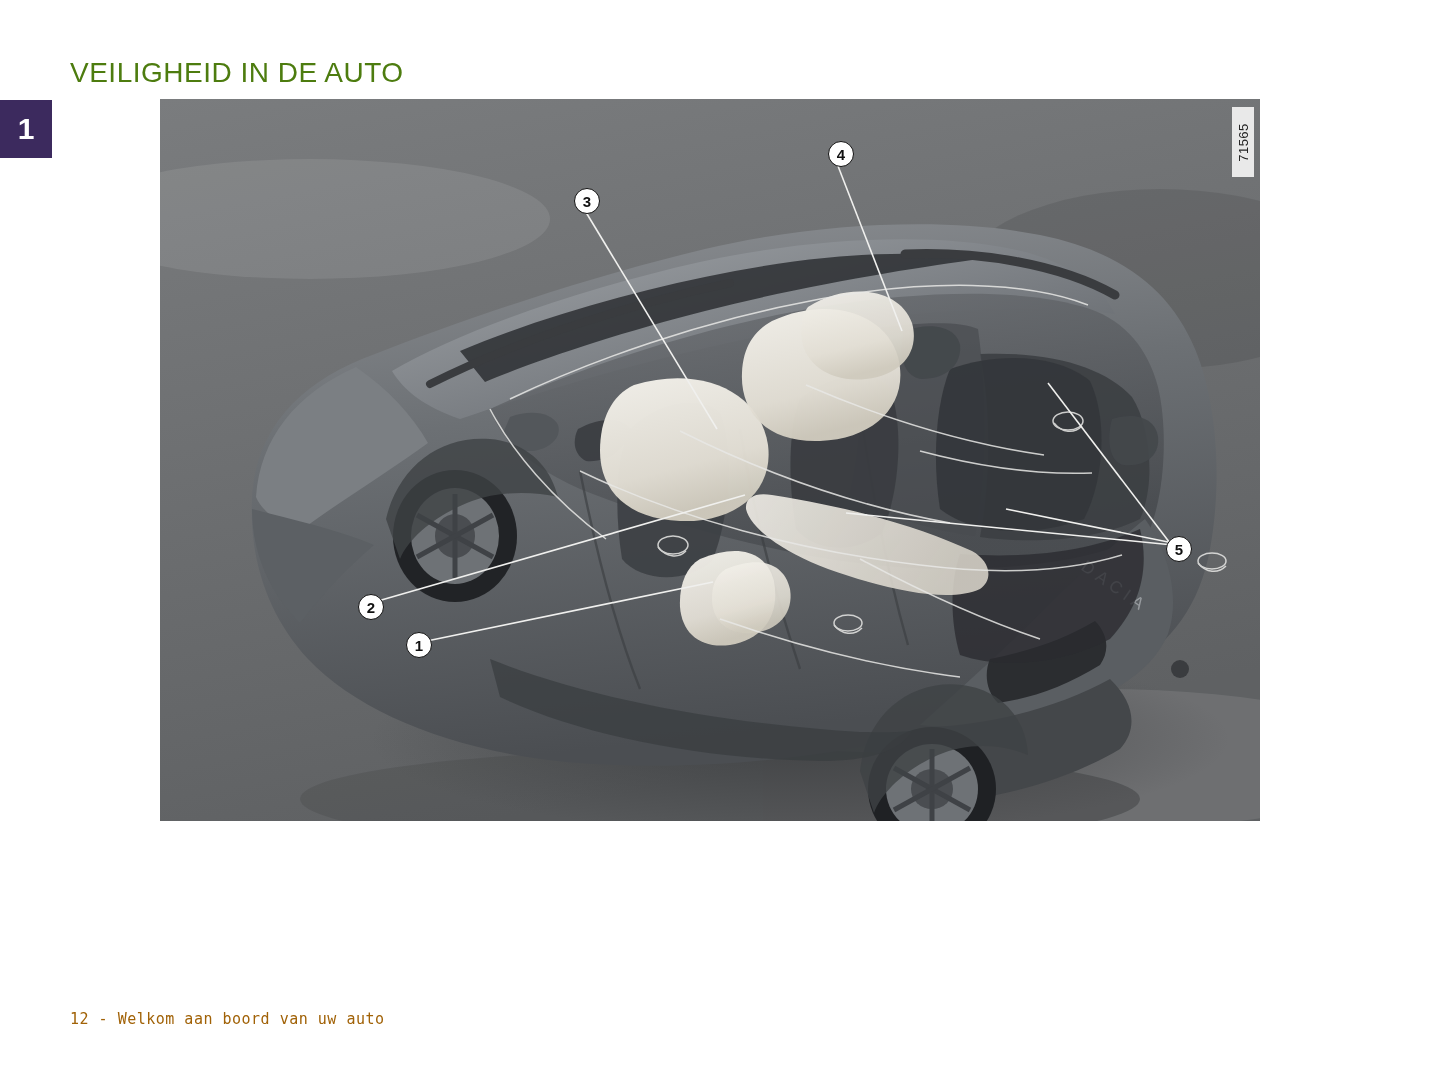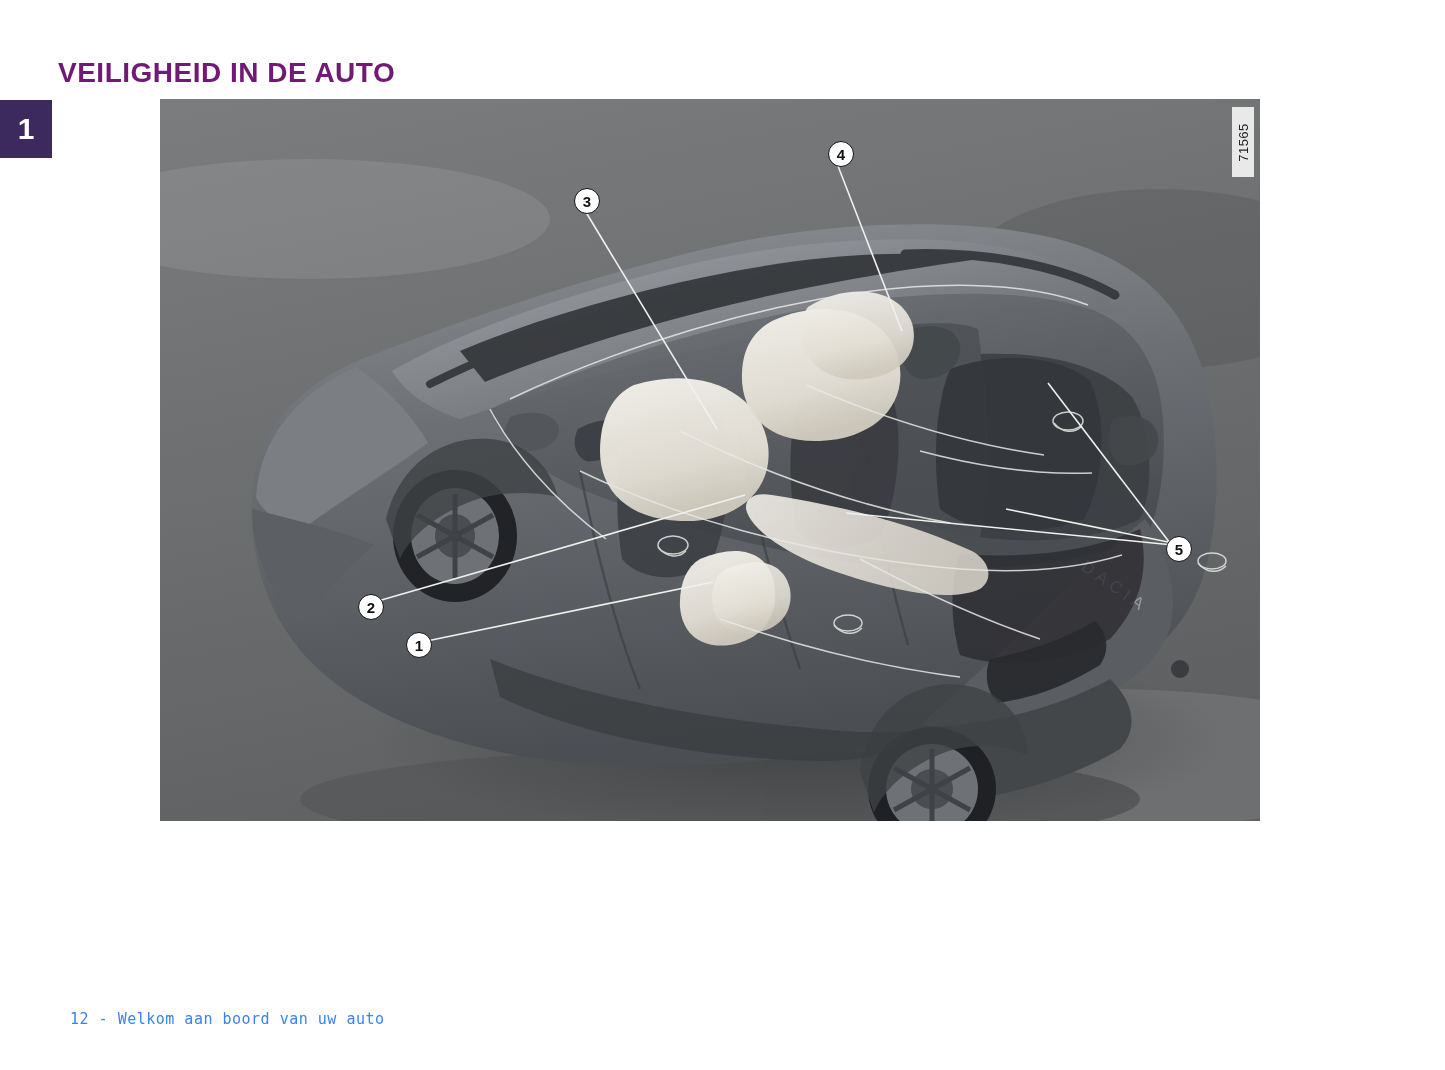--- a/index.html
+++ b/index.html
@@ -28,36 +28,36 @@
     align-items: center;
     justify-content: center;
     font-size: 30px;
     font-weight: 700;
     letter-spacing: 0;
   }
 
   
   .page-title {
     position: absolute;
-    left: 58px;
+    left: 70px;
     top: 38px;
     font-size: 28px;
-    font-weight: 700;
-    color: #701a75;
+    font-weight: 400;
+    color: #4d7c0f;
     letter-spacing: 0.5px;
   }
 
   
   .page-footer {
     position: absolute;
     left: 70px;
     top: 1010px;
     font-family: "DejaVu Sans Mono", monospace;
     font-size: 15px;
-    color: #3b82f6;
+    color: #a16207;
     letter-spacing: 0.5px;
   }
 
   
   .figure {
     position: absolute;
     left: 160px;
     top: 99px;
     width: 1100px;
     height: 722px;

